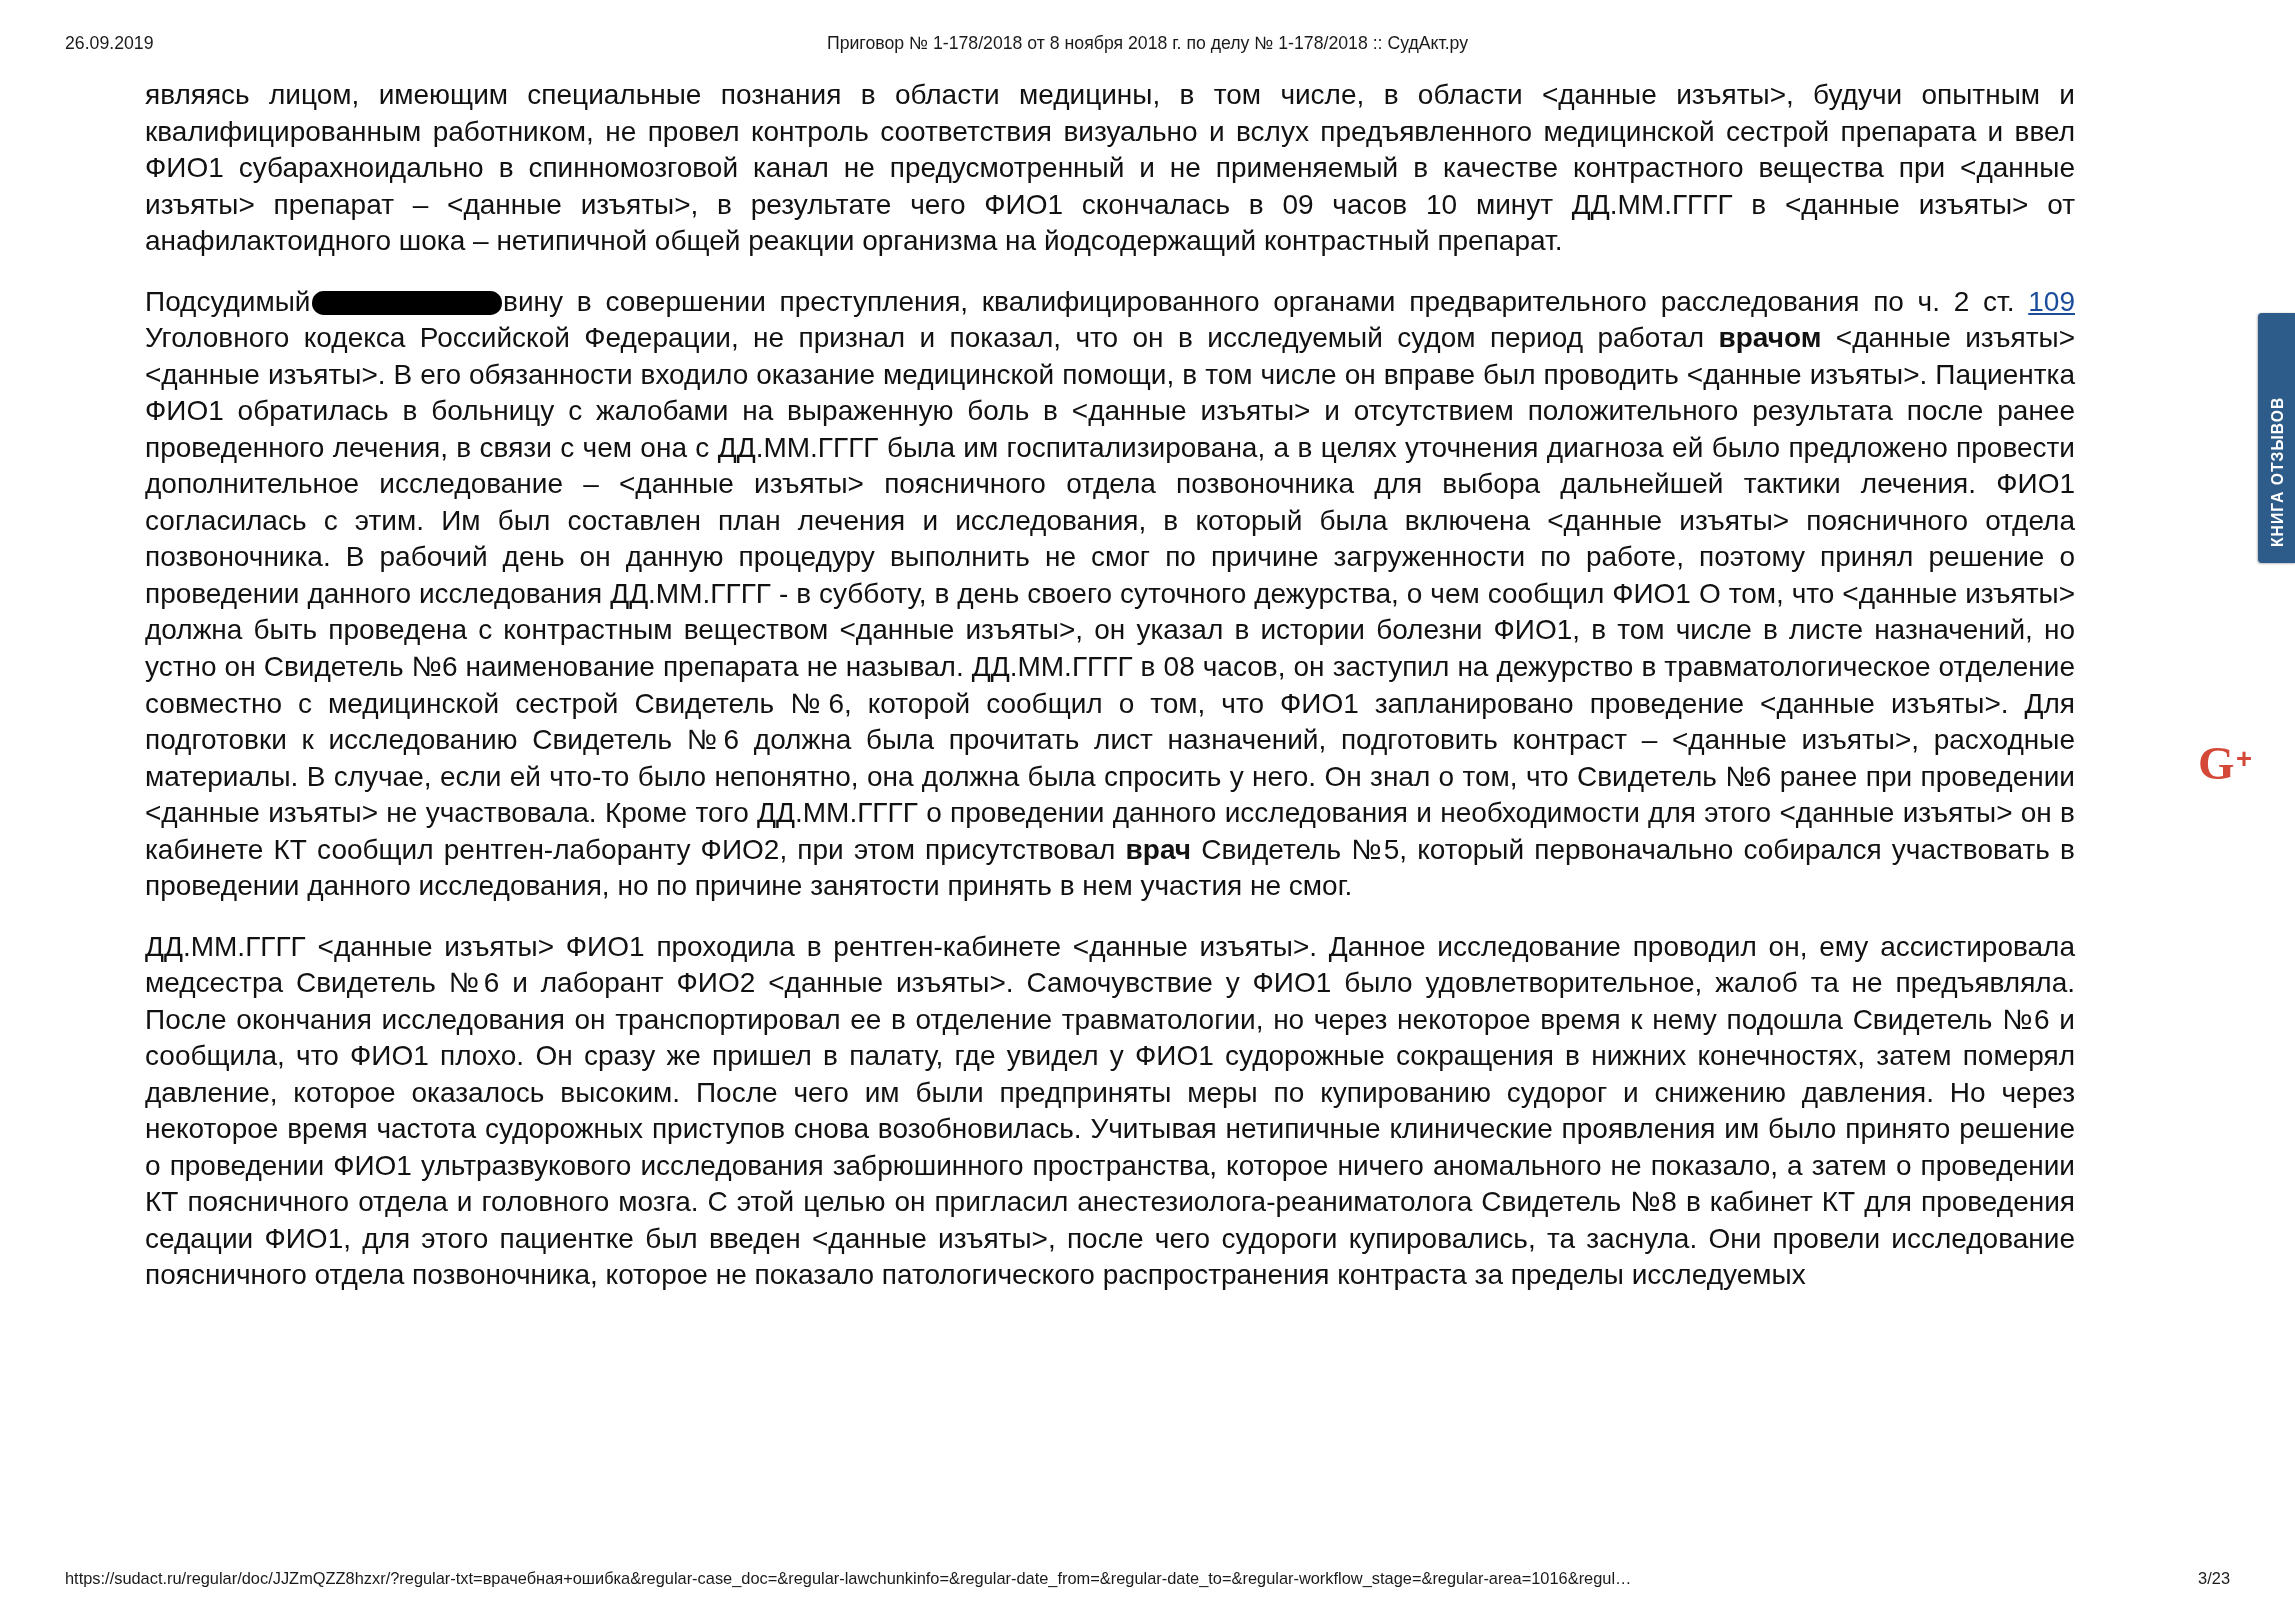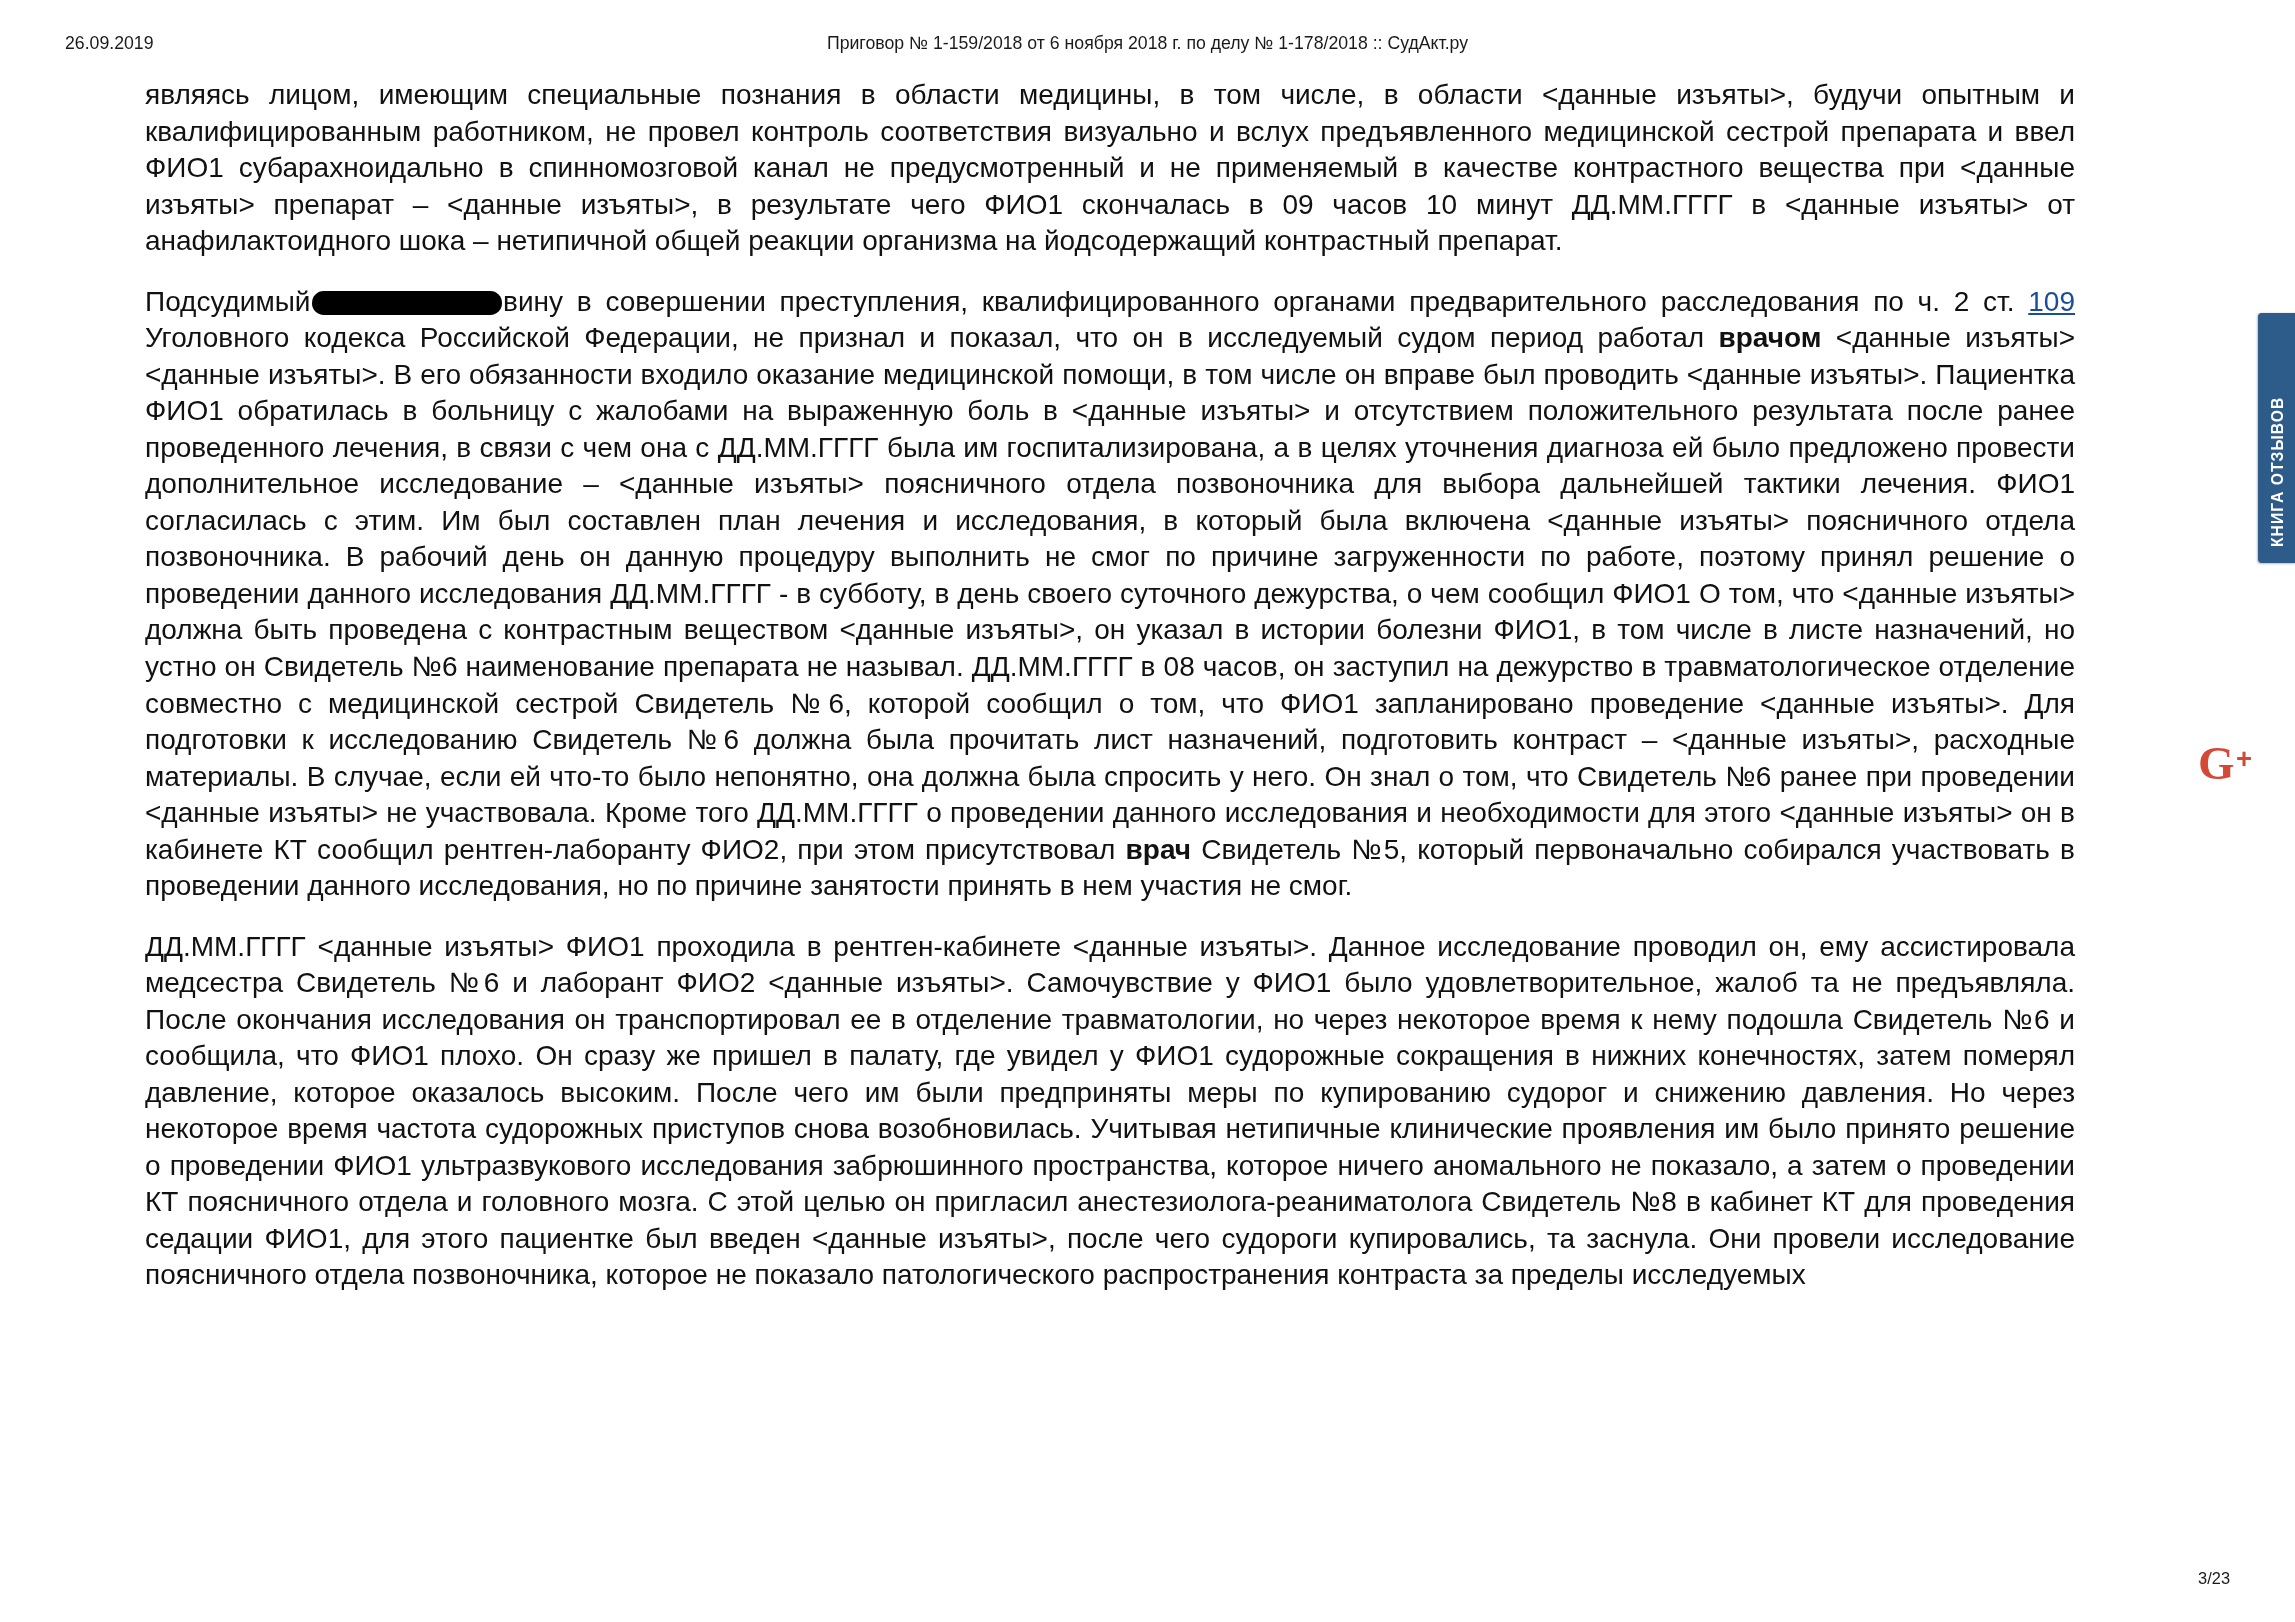--- a/index.html
+++ b/index.html
@@ -153,21 +153,21 @@
     right: 65px;
     top: 0;
     white-space: nowrap;
   }
 </style>
 </head>
 <body>
 
 <div class="page-header">
   <div class="header-date">26.09.2019</div>
-  <div class="header-title">Приговор № 1-159/2018 от 6 ноября 2018 г. по делу № 1-178/2018 :: СудАкт.ру</div>
+  <div class="header-title">Приговор № 1-178/2018 от 8 ноября 2018 г. по делу № 1-178/2018 :: СудАкт.ру</div>
 </div>
 
 <div class="doc-body">
 
   <p class="para">являясь лицом, имеющим специальные познания в области медицины, в том числе, в области &lt;данные изъяты&gt;, будучи опытным и квалифицированным работником, не провел контроль соответствия визуально и вслух предъявленного медицинской сестрой препарата и ввел ФИО1 субарахноидально в спинномозговой канал не предусмотренный и не применяемый в качестве контрастного вещества при &lt;данные изъяты&gt; препарат – &lt;данные изъяты&gt;, в результате чего ФИО1 скончалась в 09 часов 10 минут ДД.ММ.ГГГГ в &lt;данные изъяты&gt; от анафилактоидного шока – нетипичной общей реакции организма на йодсодержащий контрастный препарат.</p>
 
   <p class="para"><span>Подсудимый</span><span class="redaction"></span><span>вину в совершении преступления, квалифицированного органами предварительного расследования по ч. 2 ст. </span><a class="lawlink" href="#">109</a><span> Уголовного кодекса Российской Федерации, не признал и показал, что он в исследуемый судом период работал </span><span class="bold">врачом</span><span> &lt;данные изъяты&gt;&lt;данные изъяты&gt;. В его обязанности входило оказание медицинской помощи, в том числе он вправе был проводить &lt;данные изъяты&gt;. Пациентка ФИО1 обратилась в больницу с жалобами на выраженную боль в &lt;данные изъяты&gt; и отсутствием положительного результата после ранее проведенного лечения, в связи с чем она с ДД.ММ.ГГГГ была им госпитализирована, а в целях уточнения диагноза ей было предложено провести дополнительное исследование – &lt;данные изъяты&gt; поясничного отдела позвоночника для выбора дальнейшей тактики лечения. ФИО1 согласилась с этим. Им был составлен план лечения и исследования, в который была включена &lt;данные изъяты&gt; поясничного отдела позвоночника. В рабочий день он данную процедуру выполнить не смог по причине загруженности по работе, поэтому принял решение о проведении данного исследования ДД.ММ.ГГГГ - в субботу, в день своего суточного дежурства, о чем сообщил ФИО1 О том, что &lt;данные изъяты&gt; должна быть проведена с контрастным веществом &lt;данные изъяты&gt;, он указал в истории болезни ФИО1, в том числе в листе назначений, но устно он Свидетель №6 наименование препарата не называл. ДД.ММ.ГГГГ в 08 часов, он заступил на дежурство в травматологическое отделение совместно с медицинской сестрой Свидетель №6, которой сообщил о том, что ФИО1 запланировано проведение &lt;данные изъяты&gt;. Для подготовки к исследованию Свидетель №6 должна была прочитать лист назначений, подготовить контраст – &lt;данные изъяты&gt;, расходные материалы. В случае, если ей что-то было непонятно, она должна была спросить у него. Он знал о том, что Свидетель №6 ранее при проведении &lt;данные изъяты&gt; не участвовала. Кроме того ДД.ММ.ГГГГ о проведении данного исследования и необходимости для этого &lt;данные изъяты&gt; он в кабинете КТ сообщил рентген-лаборанту ФИО2, при этом присутствовал </span><span class="bold">врач</span><span> Свидетель №5, который первоначально собирался участвовать в проведении данного исследования, но по причине занятости принять в нем участия не смог.</span></p>
 
   <p class="para">ДД.ММ.ГГГГ &lt;данные изъяты&gt; ФИО1 проходила в рентген-кабинете &lt;данные изъяты&gt;. Данное исследование проводил он, ему ассистировала медсестра Свидетель №6 и лаборант ФИО2 &lt;данные изъяты&gt;. Самочувствие у ФИО1 было удовлетворительное, жалоб та не предъявляла. После окончания исследования он транспортировал ее в отделение травматологии, но через некоторое время к нему подошла Свидетель №6 и сообщила, что ФИО1 плохо. Он сразу же пришел в палату, где увидел у ФИО1 судорожные сокращения в нижних конечностях, затем померял давление, которое оказалось высоким. После чего им были предприняты меры по купированию судорог и снижению давления. Но через некоторое время частота судорожных приступов снова возобновилась. Учитывая нетипичные клинические проявления им было принято решение о проведении ФИО1 ультразвукового исследования забрюшинного пространства, которое ничего аномального не показало, а затем о проведении КТ поясничного отдела и головного мозга. С этой целью он пригласил анестезиолога-реаниматолога Свидетель №8 в кабинет КТ для проведения седации ФИО1, для этого пациентке был введен &lt;данные изъяты&gt;, после чего судороги купировались, та заснула. Они провели исследование поясничного отдела позвоночника, которое не показало патологического распространения контраста за пределы исследуемых</p>
 
@@ -176,15 +176,16 @@
 <div class="feedback-tab">
   <span>Книга отзывов</span>
 </div>
 
 <div class="gplus-badge">
   <span class="g">G</span>
     <span class="plus">+</span>
 </div>
 
 <div class="page-footer">
+  <div class="footer-url">https://sudact.ru/regular/doc/JJZmQZZ8hzxr/?regular-txt=врачебная+ошибка&amp;regular-case_doc=&amp;regular-lawchunkinfo=&amp;regular-date_from=&amp;regular-date_to=&amp;regular-workflow_stage=&amp;regular-area=1016&amp;regul…</div>
   <div class="footer-pages">3/23</div>
 </div>
 
 
 </body></html>

